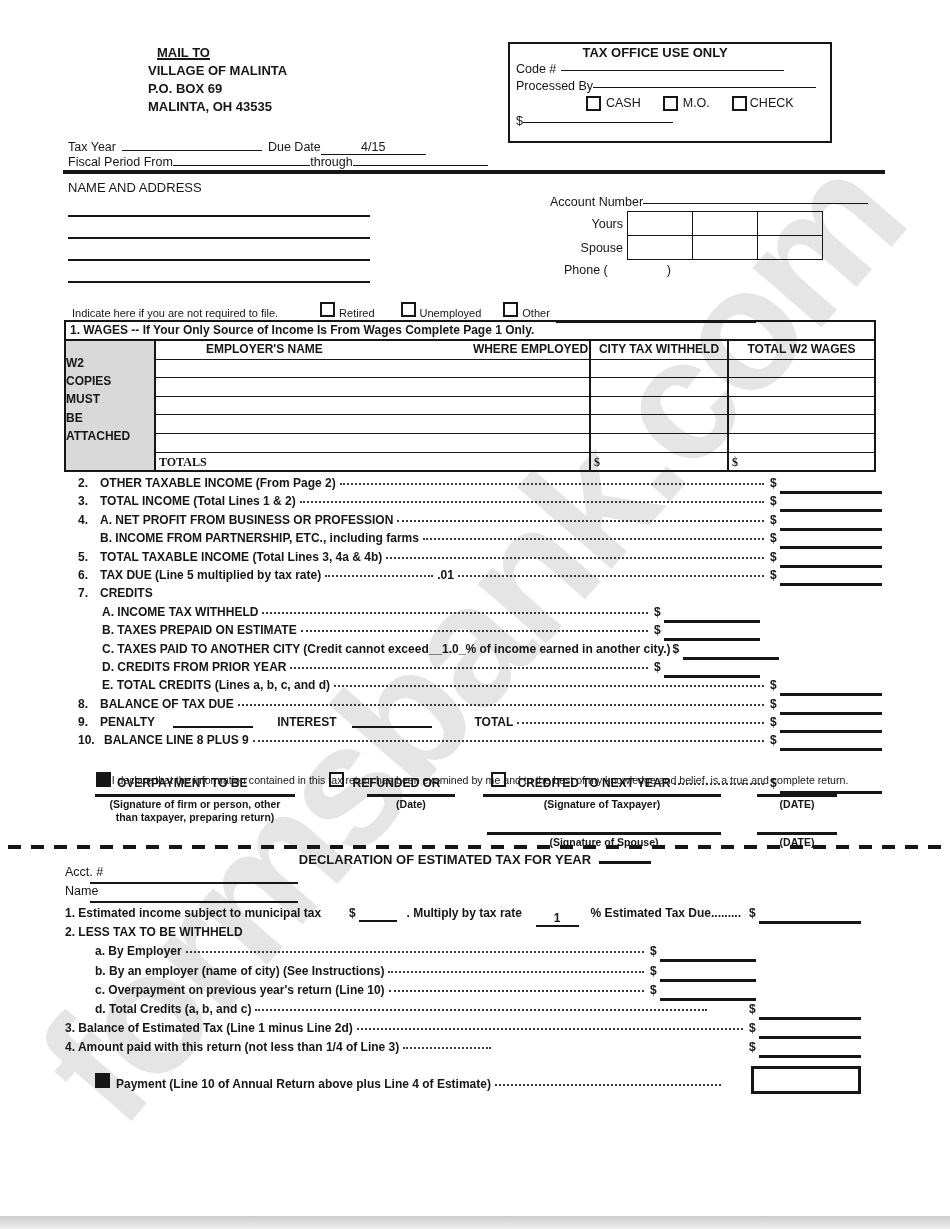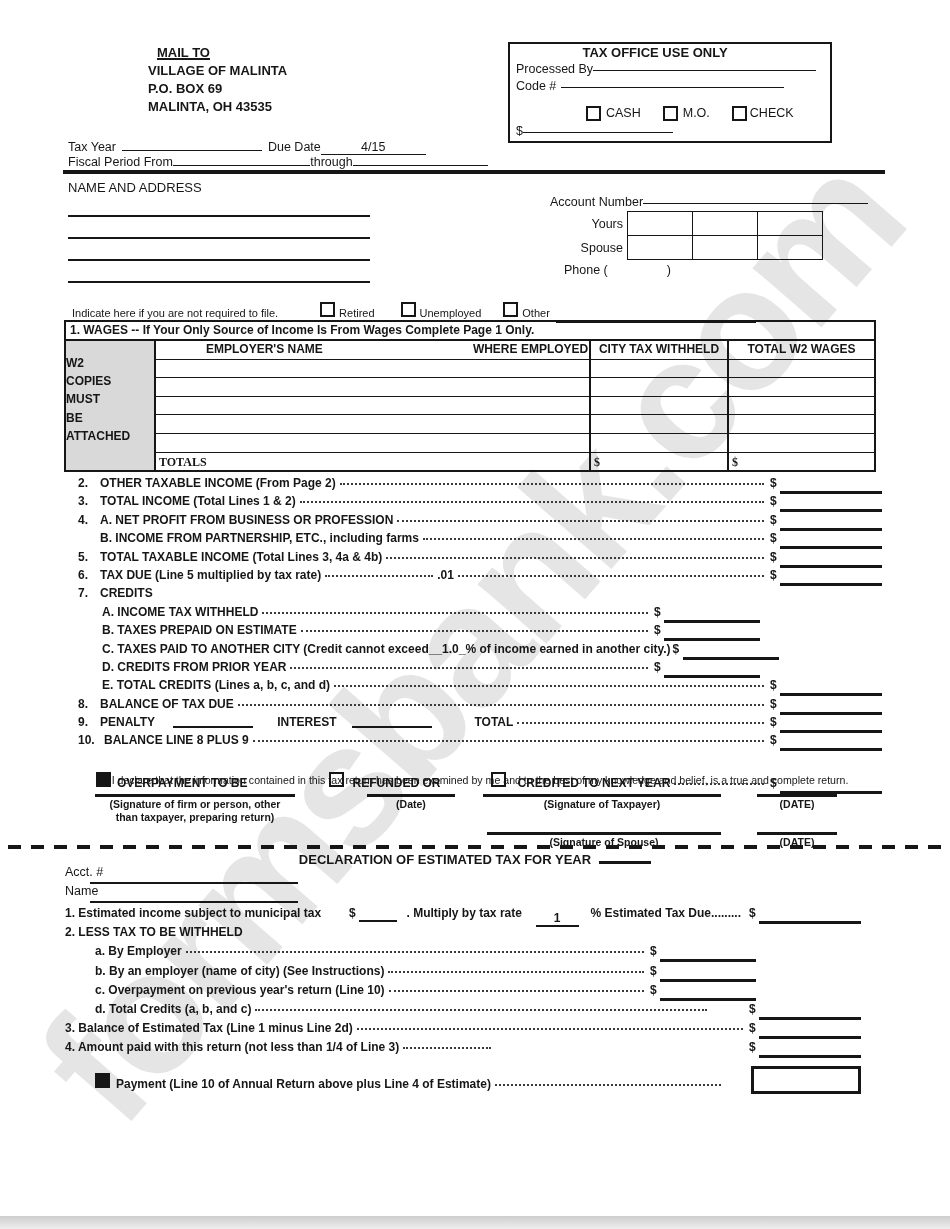--- a/index.html
+++ b/index.html
@@ -10,21 +10,21 @@
   .z{position:absolute;z-index:1;}
   .nw{white-space:nowrap;}
 
   
   .mailto{left:148px;top:44px;font-size:13px;font-weight:bold;line-height:18px;}
   .mailto .t{margin-left:9px;text-decoration:underline;text-decoration-thickness:2px;}
   .obox{left:508px;top:42px;width:308px;height:96px;border:2.5px solid #161616;padding:1px 6px 0 6px;font-size:12.5px;}
   .obox .bt{font-weight:bold;font-size:13px;text-align:center;padding-right:30px;line-height:16px;}
   .orow{display:flex;align-items:baseline;line-height:17px;}
   .oline{flex:1;border-bottom:1.5px solid #161616;transform:translateY(-2px);}
-  .ocks{display:flex;align-items:center;margin:11px 0 2px 70px;line-height:15px;}
+  .ocks{display:flex;align-items:center;margin:1px 0 2px 70px;line-height:15px;}
   .cb{display:inline-block;width:11px;height:11px;border:2px solid #161616;flex:none;}
   .cb.filled{background:#161616;border-color:#161616;}
   .taxyear{left:68px;top:140px;width:420px;font-size:12.5px;line-height:14px;}
   .tyrow{display:flex;align-items:baseline;}
   .uline{display:inline-block;border-bottom:1.5px solid #161616;height:2px;}
   .divider{left:63px;top:170px;width:822px;height:3.5px;background:#161616;}
 
   
   .nameaddr{left:68px;top:180px;font-size:13px;}
   .addr-line{width:302px;height:20px;border-bottom:2.5px solid #161616;}
@@ -99,26 +99,26 @@
   <div class="z mailto">
     <div class="t">MAIL TO</div>
     <div>VILLAGE OF MALINTA</div>
     <div>P.O. BOX 69</div>
     <div>MALINTA, OH 43535</div>
   </div>
 
   <div class="z obox">
     <div class="bt">TAX OFFICE USE ONLY</div>
     <div class="orow">
+      <span class="nw">Code #</span>
+      <span class="oline" style="margin-left:5px;margin-right:40px;"></span>
+    </div>
+    <div class="orow">
       <span class="nw">Processed By</span>
       <span class="oline" style="margin-right:8px;"></span>
-    </div>
-    <div class="orow">
-      <span class="nw">Code #</span>
-      <span class="oline" style="margin-left:5px;margin-right:40px;"></span>
     </div>
     <div class="ocks">
       <span class="cb"></span>
       <span style="margin:0 22px 0 5px;">CASH</span>
       <span class="cb"></span>
       <span style="margin:0 22px 0 5px;">M.O.</span>
       <span class="cb"></span>
       <span style="margin-left:3px;">CHECK</span>
     </div>
     <div class="orow">

